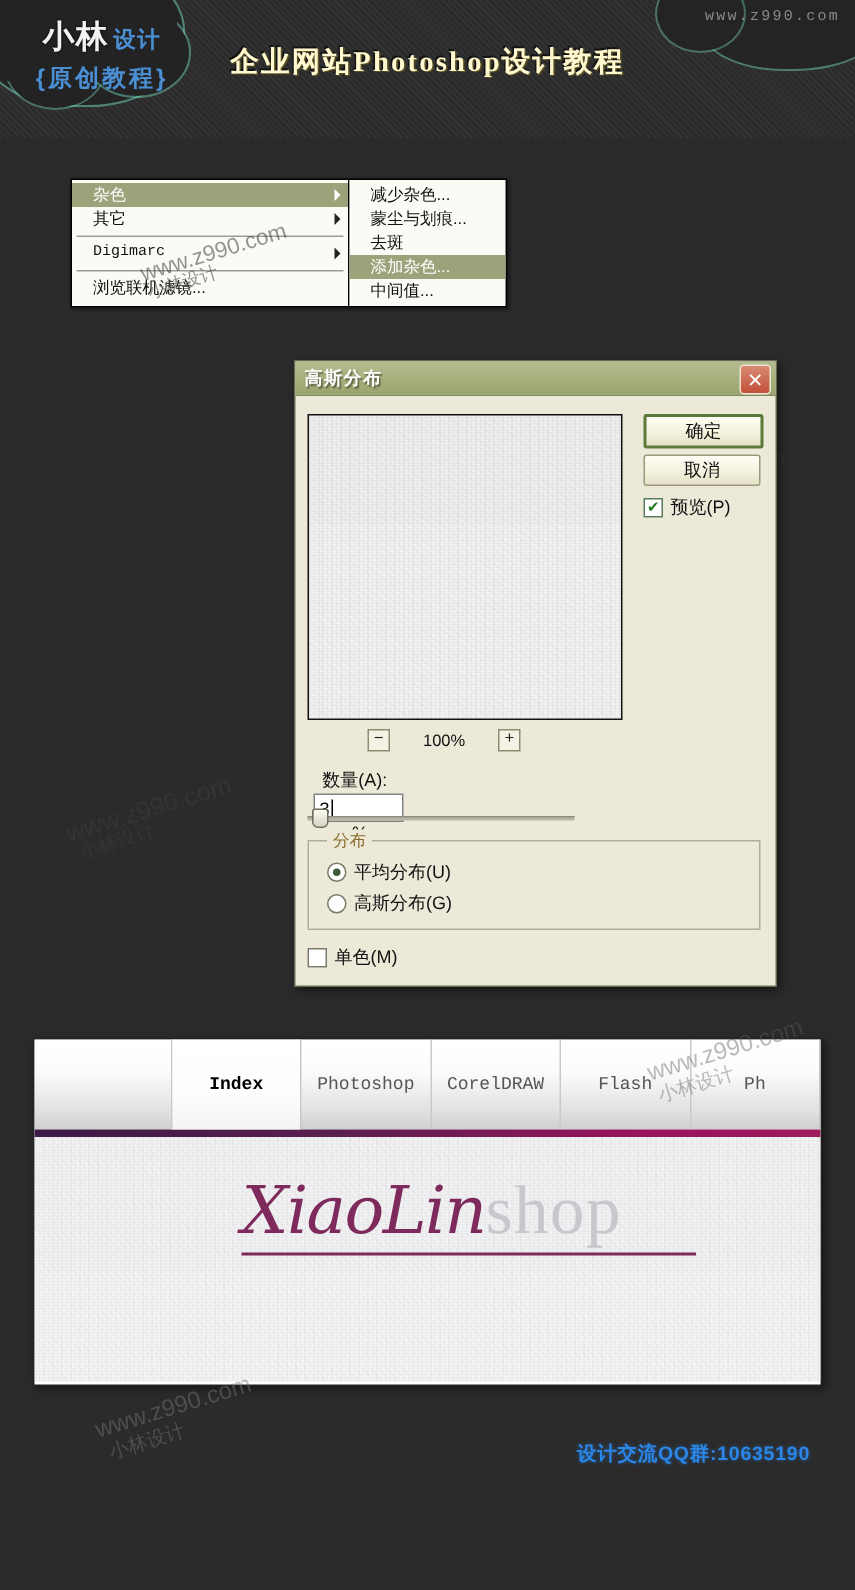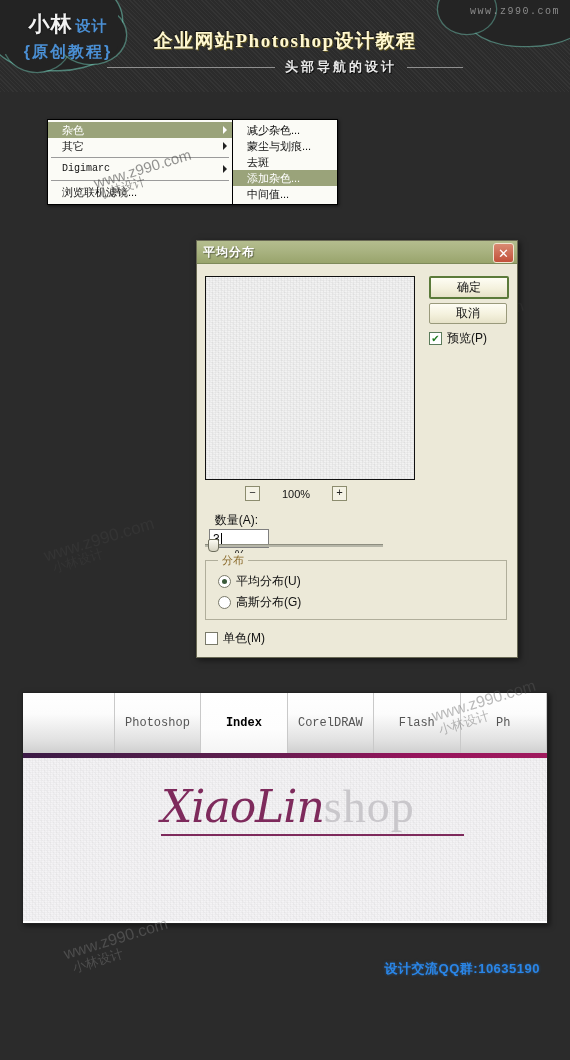--- a/index.html
+++ b/index.html
@@ -440,25 +440,20 @@
     </div>
     <div class="logo-line2">{原创教程}</div>
   </div>
 
   <div class="cloud-right"></div>
   <div class="cloud-right2"></div>
   <div class="wm-header">www.z990.com</div>
 
   <div class="title-main">企业网站Photoshop设计教程</div>
 
-  <div class="subtitle-row">
-    <div class="sub-line l"></div>
-    <div class="subtitle-text">头部导航的设计</div>
-    <div class="sub-line r"></div>
-  </div>
 </div>
 
 <div class="wm-dark" style="left:42px; top:530px; font-size:17px;">www.z990.com</div>
 <div class="wm-dark" style="left:52px; top:552px; font-size:13px;">小林设计</div>
 <div class="wm-gray" style="left:418px; top:312px; font-size:16px;">www.z990.com</div>
 <div class="wm-gray" style="left:432px; top:332px; font-size:13px;">小林设计</div>
 <div class="wm-gray" style="left:430px; top:692px; font-size:16px; color:rgba(90,90,90,0.42); z-index:12;">www.z990.com</div>
 <div class="wm-gray" style="left:438px; top:714px; font-size:13px; color:rgba(90,90,90,0.42); z-index:12;">小林设计</div>
 <div class="wm-gray" style="left:62px; top:930px; font-size:16px; color:rgba(120,120,120,0.45); z-index:12;">www.z990.com</div>
 <div class="wm-gray" style="left:72px; top:952px; font-size:13px; color:rgba(120,120,120,0.45); z-index:12;">小林设计</div>
@@ -487,21 +482,21 @@
     <div class="menu-item">减少杂色...</div>
     <div class="menu-item">蒙尘与划痕...</div>
     <div class="menu-item">去斑</div>
     <div class="menu-item sel">添加杂色...</div>
     <div class="menu-item">中间值...</div>
   </div>
 </div>
 
 <div class="dialog">
   <div class="dlg-titlebar">
-    <div class="dlg-title">平均分布</div>
+    <div class="dlg-title">高斯分布</div>
     <div class="dlg-close">✕</div>
   </div>
 
   <div class="dlg-body">
 
     <div class="preview-box"></div>
 
     <div class="zoom-row">
       <div class="zoom-btn">−</div>
       <div class="zoom-val">100%</div>
@@ -547,22 +542,22 @@
     <div class="preview-chk">
       <span class="cbx">✔</span>
       <span>预览(P)</span>
     </div>
   </div>
 </div>
 
 <div class="site">
   <div class="site-nav">
     <div class="nav-cell spacer"></div>
+    <div class="nav-cell item active">Index</div>
     <div class="nav-cell item">Photoshop</div>
-    <div class="nav-cell item active">Index</div>
     <div class="nav-cell item">CorelDRAW</div>
     <div class="nav-cell item">Flash</div>
     <div class="nav-cell item">Ph</div>
   </div>
   <div class="site-bar"></div>
   <div class="site-main">
     <div class="brand">
       <span class="brand-a">XiaoLin</span>
       <span class="brand-b">shop</span>
     </div>

